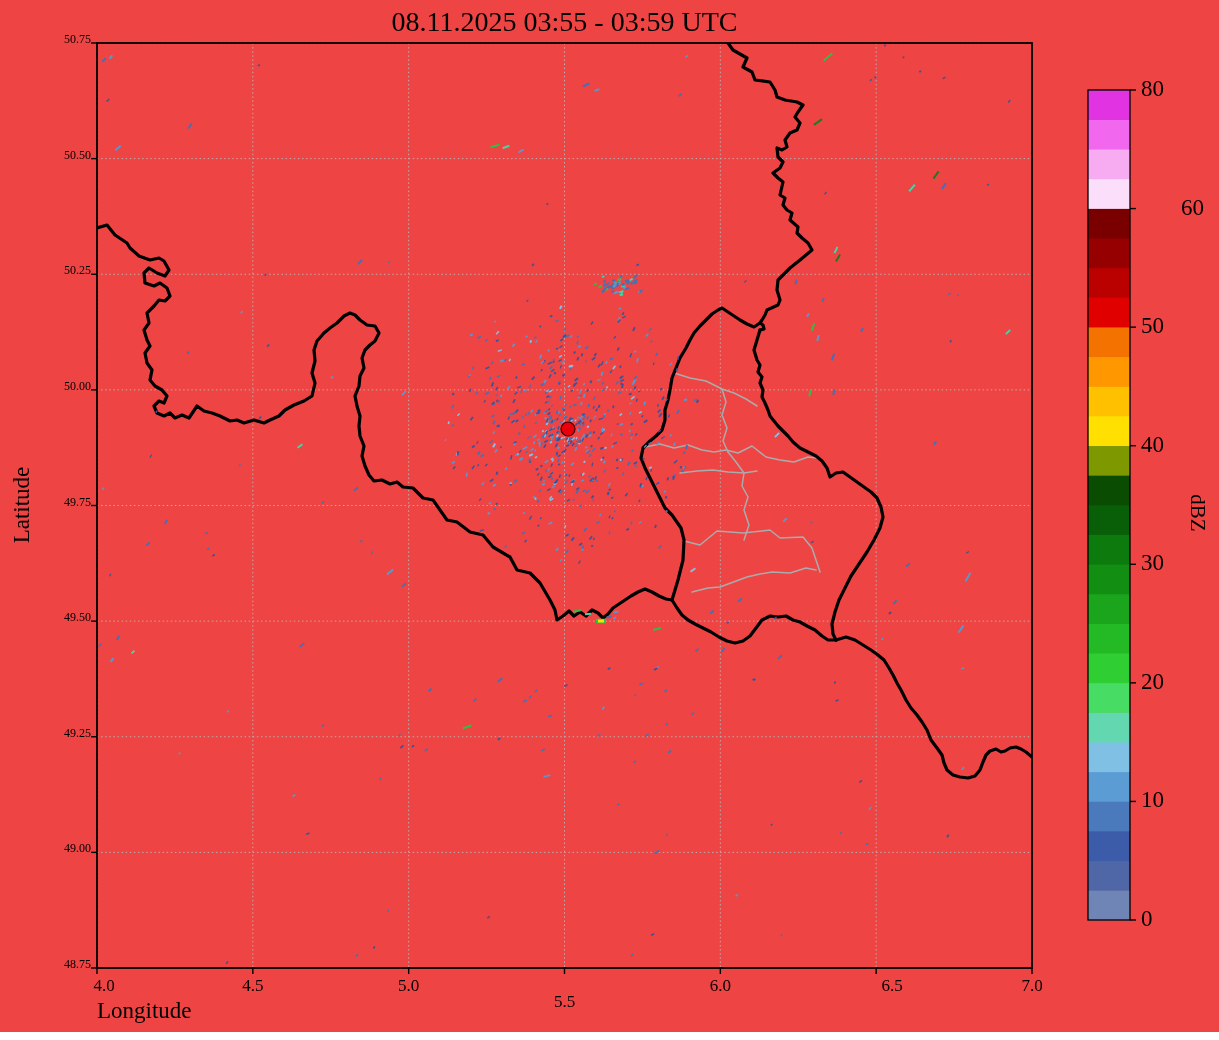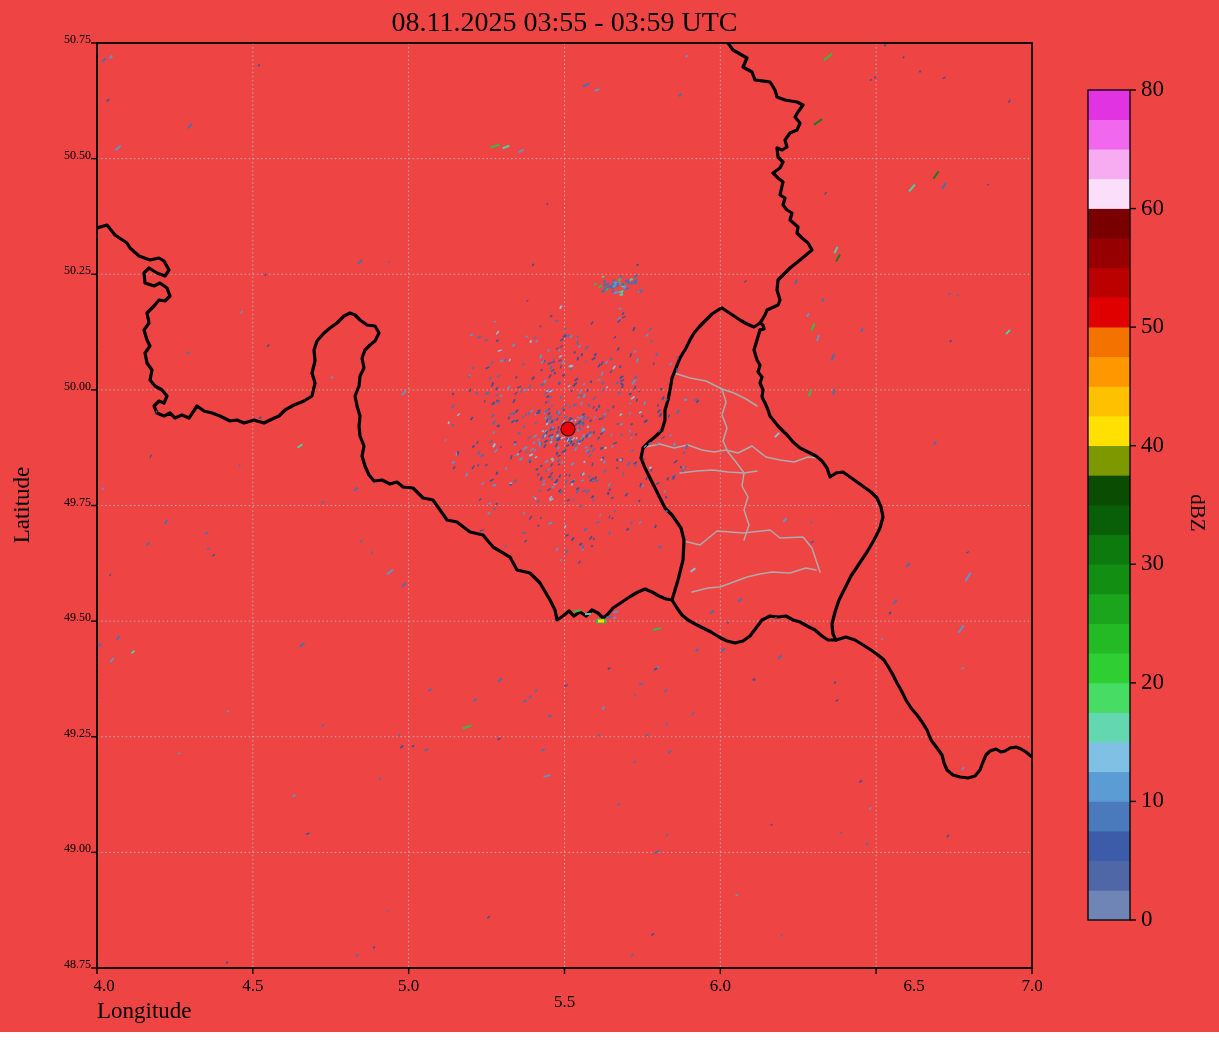--- a/index.html
+++ b/index.html
@@ -894,33 +894,33 @@
 
   <div class="xlabel">Longitude</div>
   <div class="ylabel">Latitude</div>
   <div class="cblabel">dBZ</div>
   <div id="ticklabels">
       <div class="xtick" style="left: 104px;">4.0</div>
       <div class="xtick" style="left: 252.833px;">4.5</div>
       <div class="xtick" style="left: 408.667px;">5.0</div>
       <div class="xtick" style="left: 564.5px; margin-top: 16px;">5.5</div>
       <div class="xtick" style="left: 720.333px;">6.0</div>
-      <div class="xtick" style="left: 914px;">6.5</div>
+      <div class="xtick" style="left: 892px;">6.5</div>
       <div class="xtick" style="left: 1032px;">7.0</div>
       <div class="ytick" style="top: 32px;">50.75</div>
       <div class="ytick" style="top: 147.625px;">50.50</div>
       <div class="ytick" style="top: 263.25px;">50.25</div>
       <div class="ytick" style="top: 378.875px;">50.00</div>
       <div class="ytick" style="top: 494.5px;">49.75</div>
       <div class="ytick" style="top: 610.125px; margin-left: 28px;">49.50</div>
       <div class="ytick" style="top: 725.75px; margin-left: 44px;">49.25</div>
       <div class="ytick" style="top: 841.375px;">49.00</div>
       <div class="ytick" style="top: 957px;">48.75</div>
       <div class="cbtick" style="top: 906px;">0</div>
       <div class="cbtick" style="top: 787.429px;">10</div>
       <div class="cbtick" style="top: 668.857px;">20</div>
       <div class="cbtick" style="top: 550.286px;">30</div>
       <div class="cbtick" style="top: 431.714px;">40</div>
       <div class="cbtick" style="top: 313.143px; text-align: right;">50</div>
-      <div class="cbtick" style="top: 194.571px;">60</div>
+      <div class="cbtick" style="top: 194.571px; margin-left: 40px;">60</div>
       <div class="cbtick" style="top: 76px;">80</div>
     </div>
 </div>
 
 </body></html>

